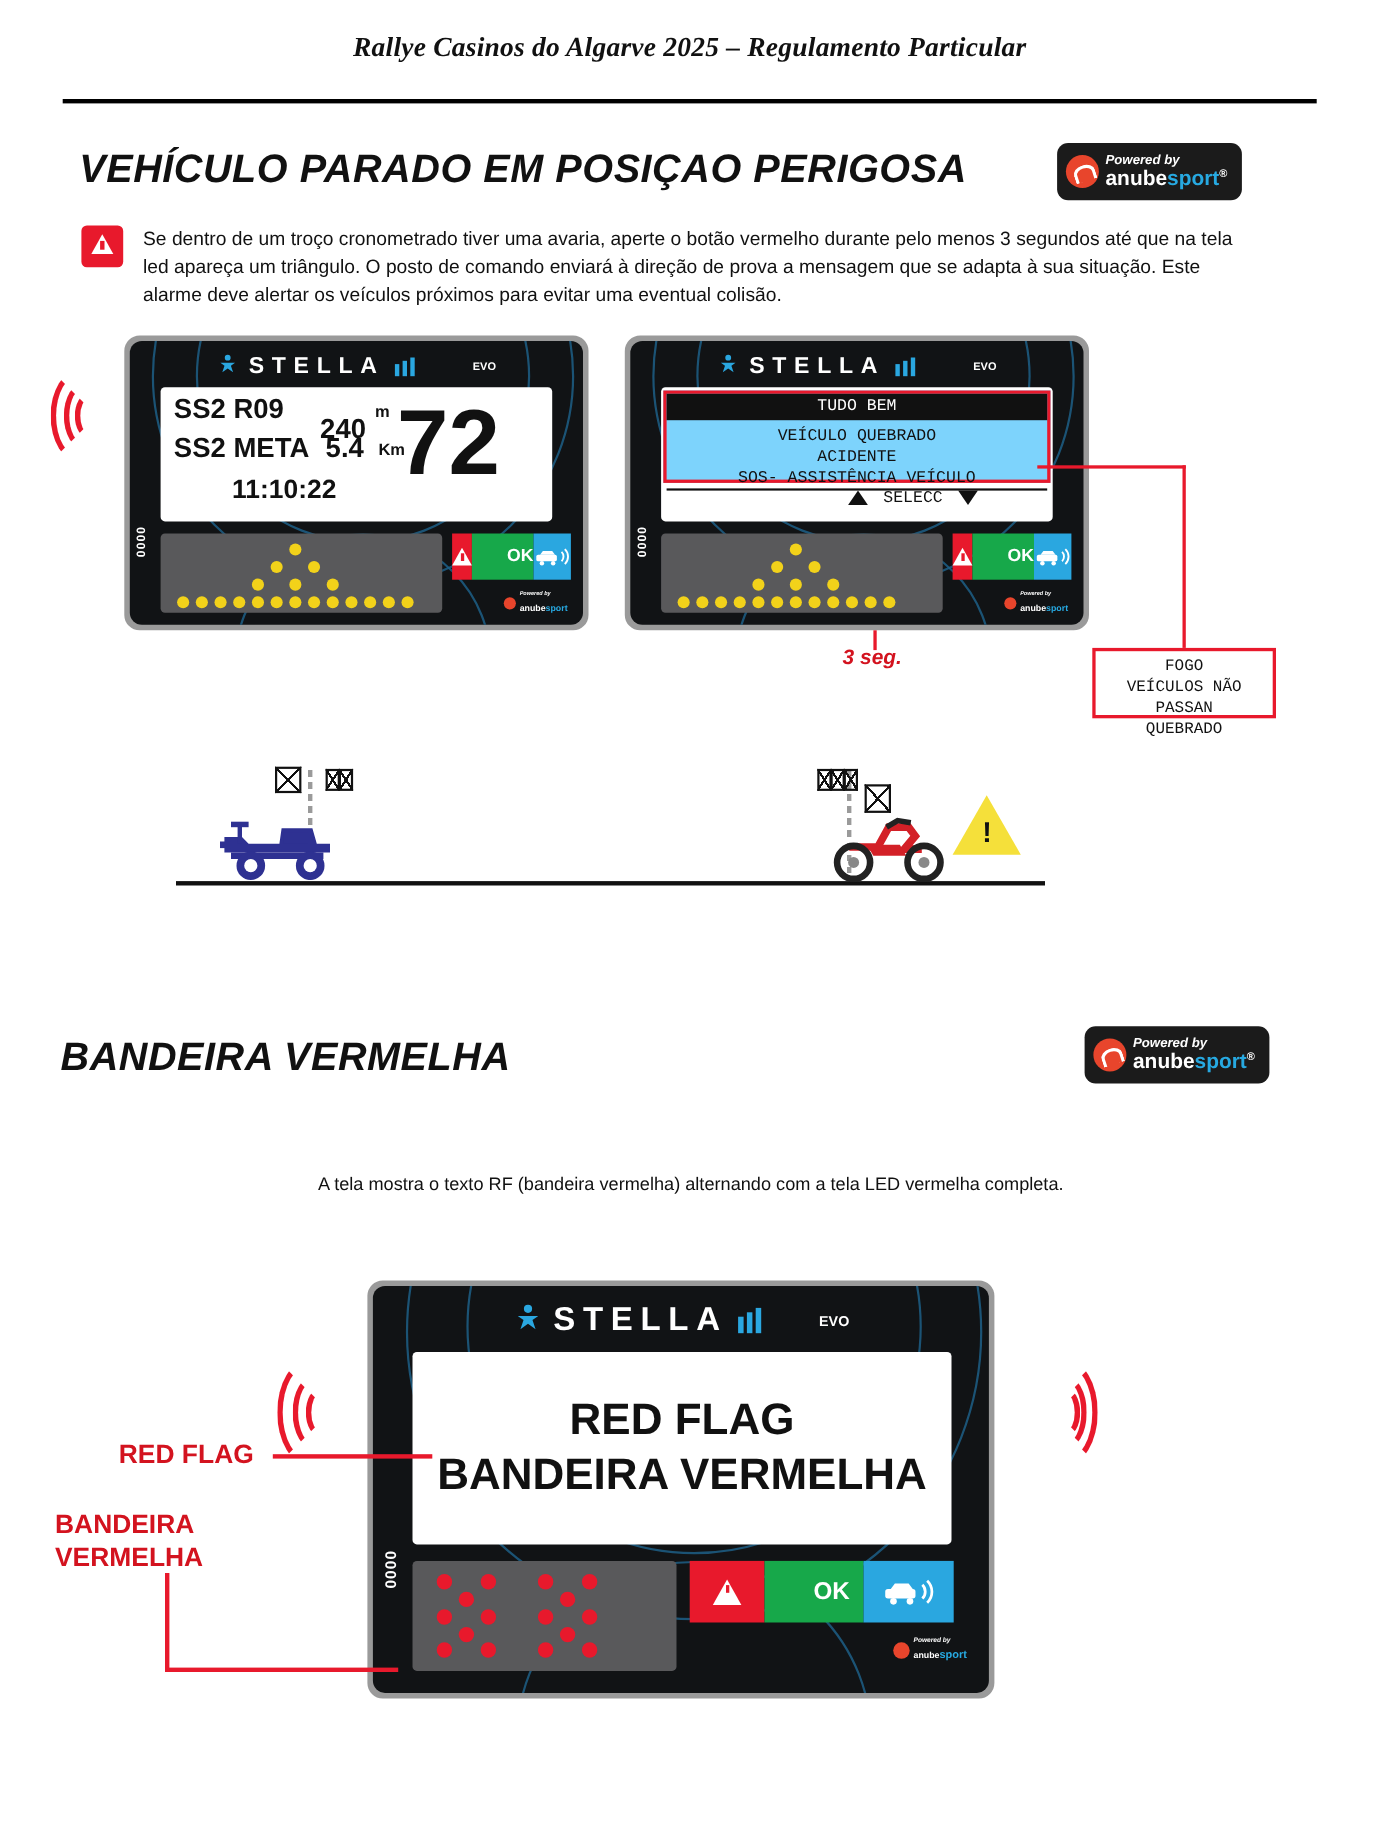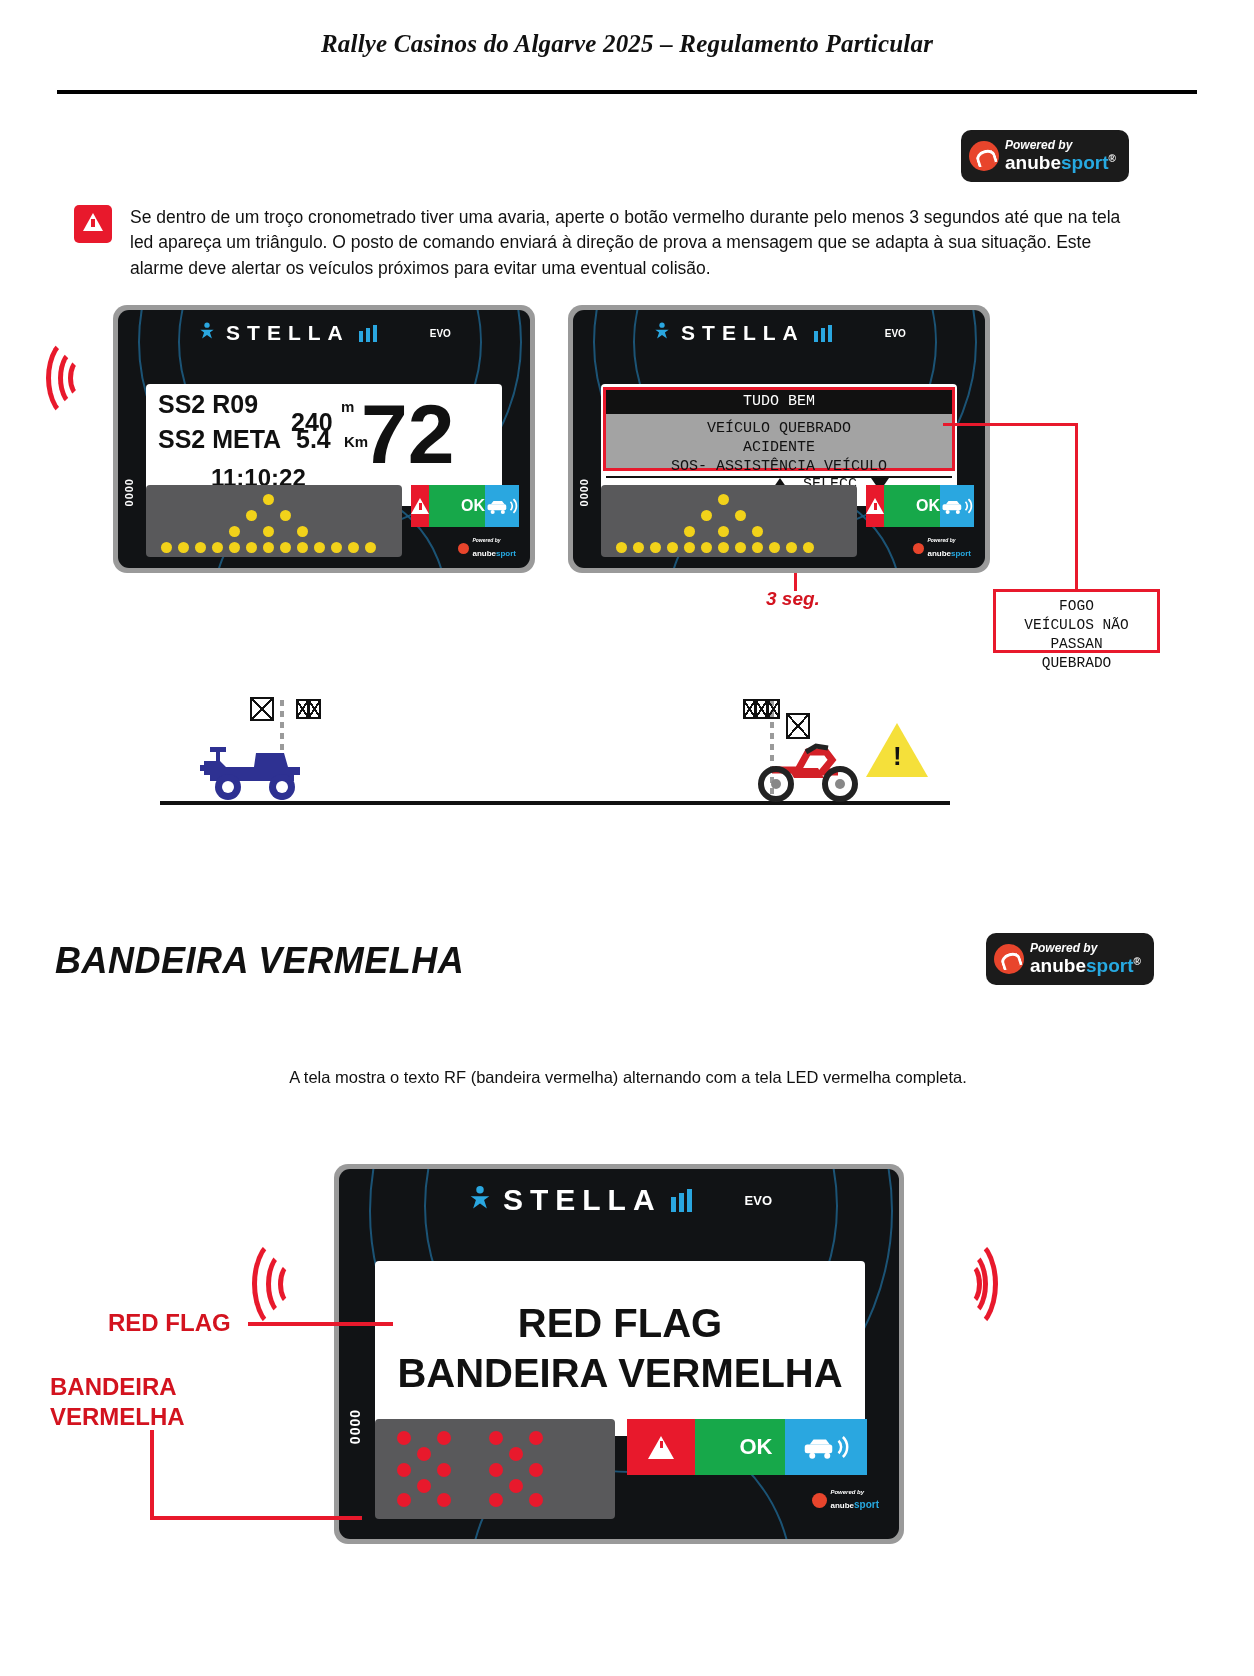--- a/index.html
+++ b/index.html
@@ -124,21 +124,21 @@
   .stella-word {
     color:#fff; font-weight:bold; letter-spacing:7px;
     font-family:"Liberation Sans", sans-serif;
   }
   .bars { display:flex; gap:3px; align-items:flex-end; }
   .bars i { display:block; background:#2aa7e0; }
   .evo { color:#fff; font-weight:bold;margin-left:44px; }
 
   .screen {
     position:absolute; background:#fff; border-radius:4px;
-    box-sizing:border-box; overflow:hidden;margin-top:32px;
+    box-sizing:border-box; overflow:hidden;
   }
   .ledarea {
     position:absolute; background:#59595b; border-radius:4px;
     box-sizing:border-box;
   }
   .btnrow { position:absolute; display:flex; }
   .btn { display:flex; align-items:center; justify-content:center; box-sizing:border-box; }
   .btn.red { background:#e8192c; }
   .btn.green { background:#17a84a;padding-left:32px; }
   .btn.blue { background:#2aa7e0; }
@@ -171,21 +171,21 @@
   
   .d1row { position:absolute; font-family:"Liberation Sans", sans-serif; font-weight:bold; color:#111; }
   .bignum {
     position:absolute; font-family:"Liberation Sans", sans-serif;
     font-weight:bold; font-size:84px; color:#111; line-height:1;
   }
 
   
   .menuwrap {
     position:absolute; border:3px solid #e8192c; box-sizing:border-box;
-    background:#a3a3a3;
+    background:#7dd3fc;
   }
   .menuwrap .hdr {
     background:#111; color:#fff; text-align:center;
     font-family:"Liberation Mono", monospace; font-size:15px;
     padding:3px 0 4px;
   }
   .menuwrap .it {
     font-family:"Liberation Mono", monospace; font-size:15px; color:#111;
     text-align:center; padding:1px 0;
   }
@@ -249,20 +249,21 @@
   .ann-big { position:absolute; color:#d3131f; font-weight:bold; font-size:24px; line-height:1.25; }
 </style>
 </head>
 <body>
 
 <div class="page">
 
   <div class="doc-header">Rallye Casinos do Algarve 2025 – Regulamento Particular</div>
   <div class="header-rule"></div>
 
+  <div class="sec-title" id="sec1-title">VEHÍCULO PARADO EM POSIÇAO PERIGOSA</div>
 
   <div class="anube" id="badge1">
     <div class="mark"></div>
     <div class="txt">
       <span class="pw">Powered by</span>
       <span class="brand">
         <span class="a">anube</span><span class="s">sport</span><span class="r">®</span>
       </span>
     </div>
   </div>

